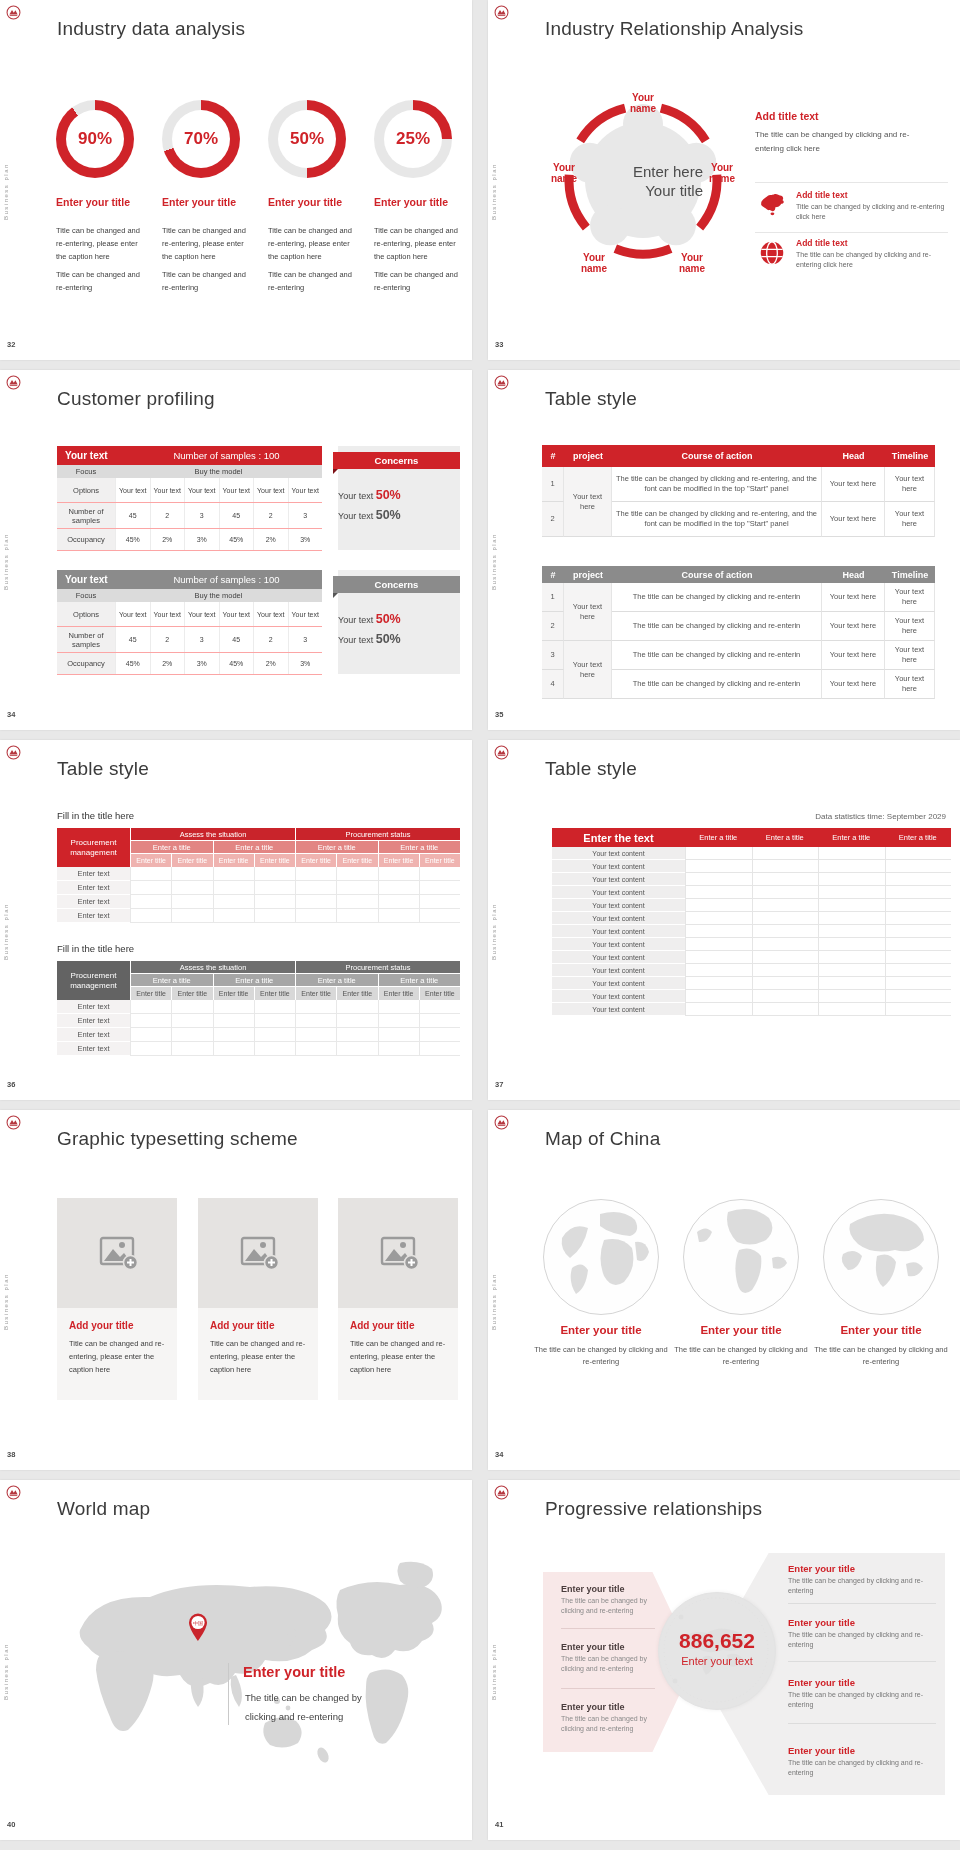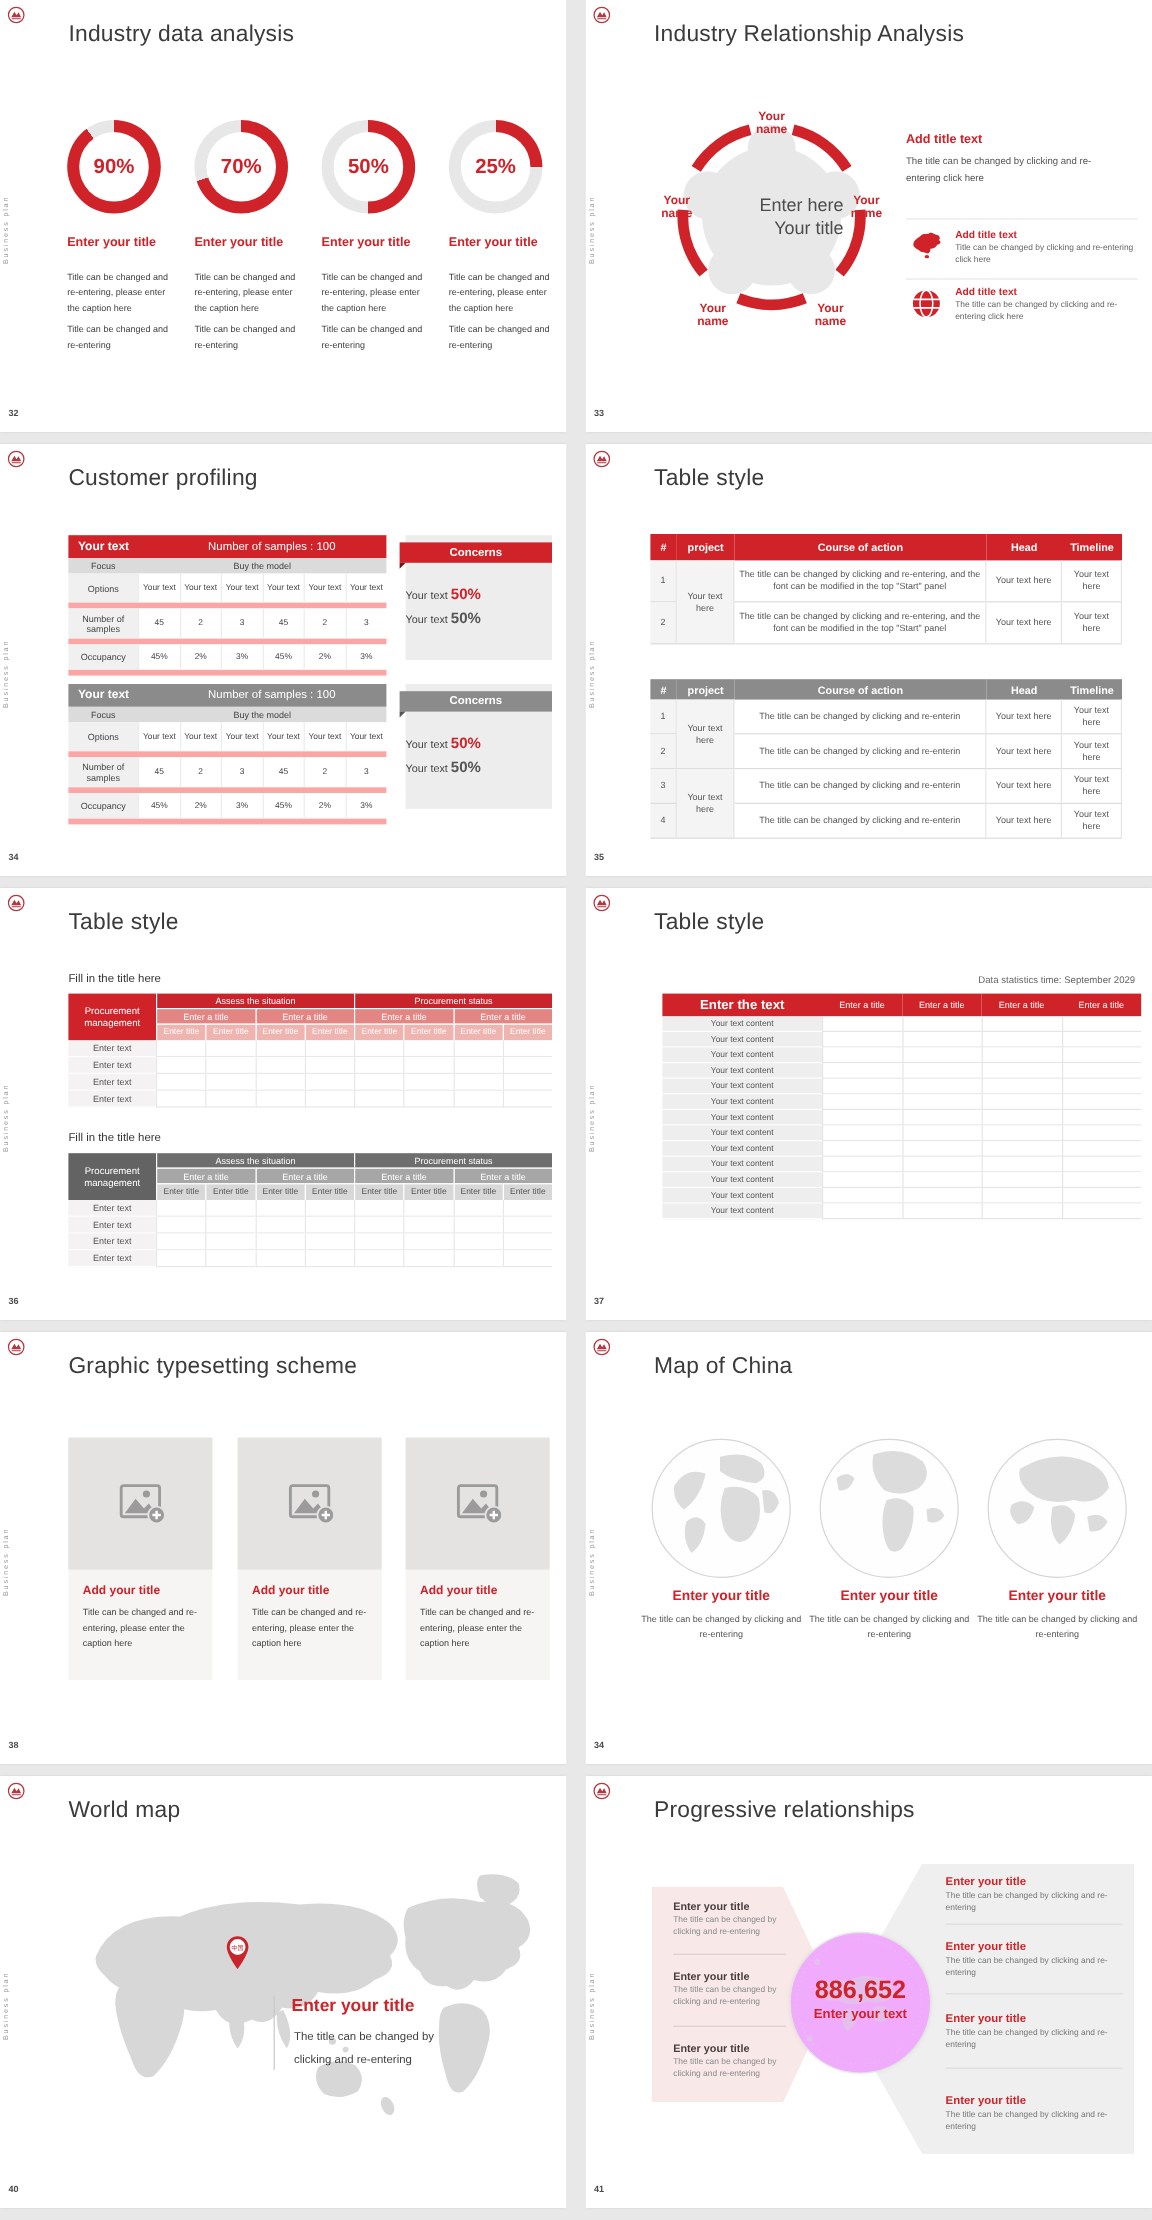--- a/index.html
+++ b/index.html
@@ -33,21 +33,21 @@
   .r33-item-title{font-size:8.5px;font-weight:bold;color:var(--acc)}
   .r33-item-cap{font-size:7px;color:#666;line-height:10px;width:150px;margin-top:2px}
   
   .ct{position:absolute;width:265px;color:#444;text-align:center}
   .ct .hd{display:flex;height:19px;align-items:center;color:#fff}
   .ct.red .hd{background:var(--acc)}.ct.grey .hd{background:#8b8b8b}
   .ct .hl{width:66px;padding-left:8px;text-align:left;font-weight:bold;font-size:10px}
   .ct .hr{flex:1;text-align:center;font-size:9.5px}
   .ct .r2{display:flex;height:13px;background:#dbdbdb;align-items:center;font-size:7.5px;color:#3f3f3f}
   .ct .r2 .c0{width:58px}.ct .r2 .cx{flex:1}
-  .ct .br{display:flex;border-bottom:5px solid #fca5a5}
+  .ct .br{display:flex;border-bottom:1px solid #fca5a5}
   .ct .br .c0{width:58px;background:#f1f0f0;display:flex;align-items:center;justify-content:center;font-size:7.5px;line-height:9px}
   .ct .br .c{flex:1;display:flex;align-items:center;justify-content:center;font-size:7px;line-height:9px;border-left:1px solid #ececec;background:#fff}
   .h24{height:24px}.h25{height:25px}.h21{height:21px}
   .cbox{position:absolute;width:122px;height:104px;background:#ededed}
   .cbox .ribbon{position:absolute;left:-5px;right:0;top:6px;height:17px;display:flex;align-items:center;justify-content:center;color:#fff;font-weight:bold;font-size:9.5px}
   .cbox.red .ribbon{background:var(--acc)}
   .cbox.grey .ribbon{background:#8b8b8b}
   .cbox .ribbon::after{content:"";position:absolute;left:0;top:17px;border-style:solid;border-width:5px 5px 0 0;border-color:#7e1217 transparent transparent transparent}
   .cbox.grey .ribbon::after{border-color:#565656 transparent transparent transparent}
   .cbox .cl{position:absolute;left:0;right:0;text-align:left;font-size:9px;color:#444}
@@ -100,23 +100,23 @@
   .pin40{position:absolute;left:186px;top:132px;width:24px;height:30px}
   .lead40{position:absolute;left:228px;top:183px;width:1px;height:62px;background:#c9c9c9}
   .t40{position:absolute;left:243px;top:184px;font-size:14.5px;font-weight:bold;color:var(--acc)}
   .c40{position:absolute;left:245px;top:208px;font-size:9.5px;line-height:19px;color:#3f3f3f}
   
   .lblock{position:absolute;left:55px;top:92px;width:152px;height:180px;background:#f8e8e8;clip-path:polygon(0 0,72% 0,100% 50%,72% 100%,0 100%)}
   .lblock .it{position:absolute;left:18px;width:96px}
   .lblock .t{font-size:9px;font-weight:bold;color:#4a3d3d}
   .lblock .c{font-size:7px;line-height:10px;color:#8a8a8a;margin-top:2px}
   .lblock .dv{position:absolute;left:18px;width:94px;border-top:1px solid #e3cdcd}
-  .circle41{position:absolute;left:170px;top:130px;width:116px;height:116px;border-radius:50%;background:#f0abfc;border:1px solid #e3e3e3;box-shadow:0 0 4px rgba(0,0,0,.06)}
+  .circle41{position:absolute;left:170px;top:112px;width:116px;height:116px;border-radius:50%;background:#e5e5e5;border:1px solid #e3e3e3;box-shadow:0 0 4px rgba(0,0,0,.06)}
   .circle41 .num{position:absolute;left:0;right:0;top:36px;text-align:center;font-size:21px;font-weight:bold;color:var(--acc)}
-  .circle41 .lbl{position:absolute;left:0;right:0;top:62px;text-align:center;font-size:11px;font-weight:bold;color:var(--acc)}
+  .circle41 .lbl{position:absolute;left:0;right:0;top:62px;text-align:center;font-size:11px;font-weight:normal;color:var(--acc)}
   .rblock{position:absolute;left:212px;top:73px;width:245px;height:242px;background:#f0efef;clip-path:polygon(28% 0,100% 0,100% 100%,28% 100%,0 50%)}
   .rblock .it{position:absolute;left:88px;width:145px}
   .rblock .t{font-size:9.5px;font-weight:bold;color:var(--acc)}
   .rblock .c{font-size:7px;line-height:10px;color:#777;margin-top:2px}
   .rblock .dv{position:absolute;left:88px;width:148px;border-top:1px solid #dcdcdc}
 </style>
 </head>
 <body>
 
 <div class="canvas">

